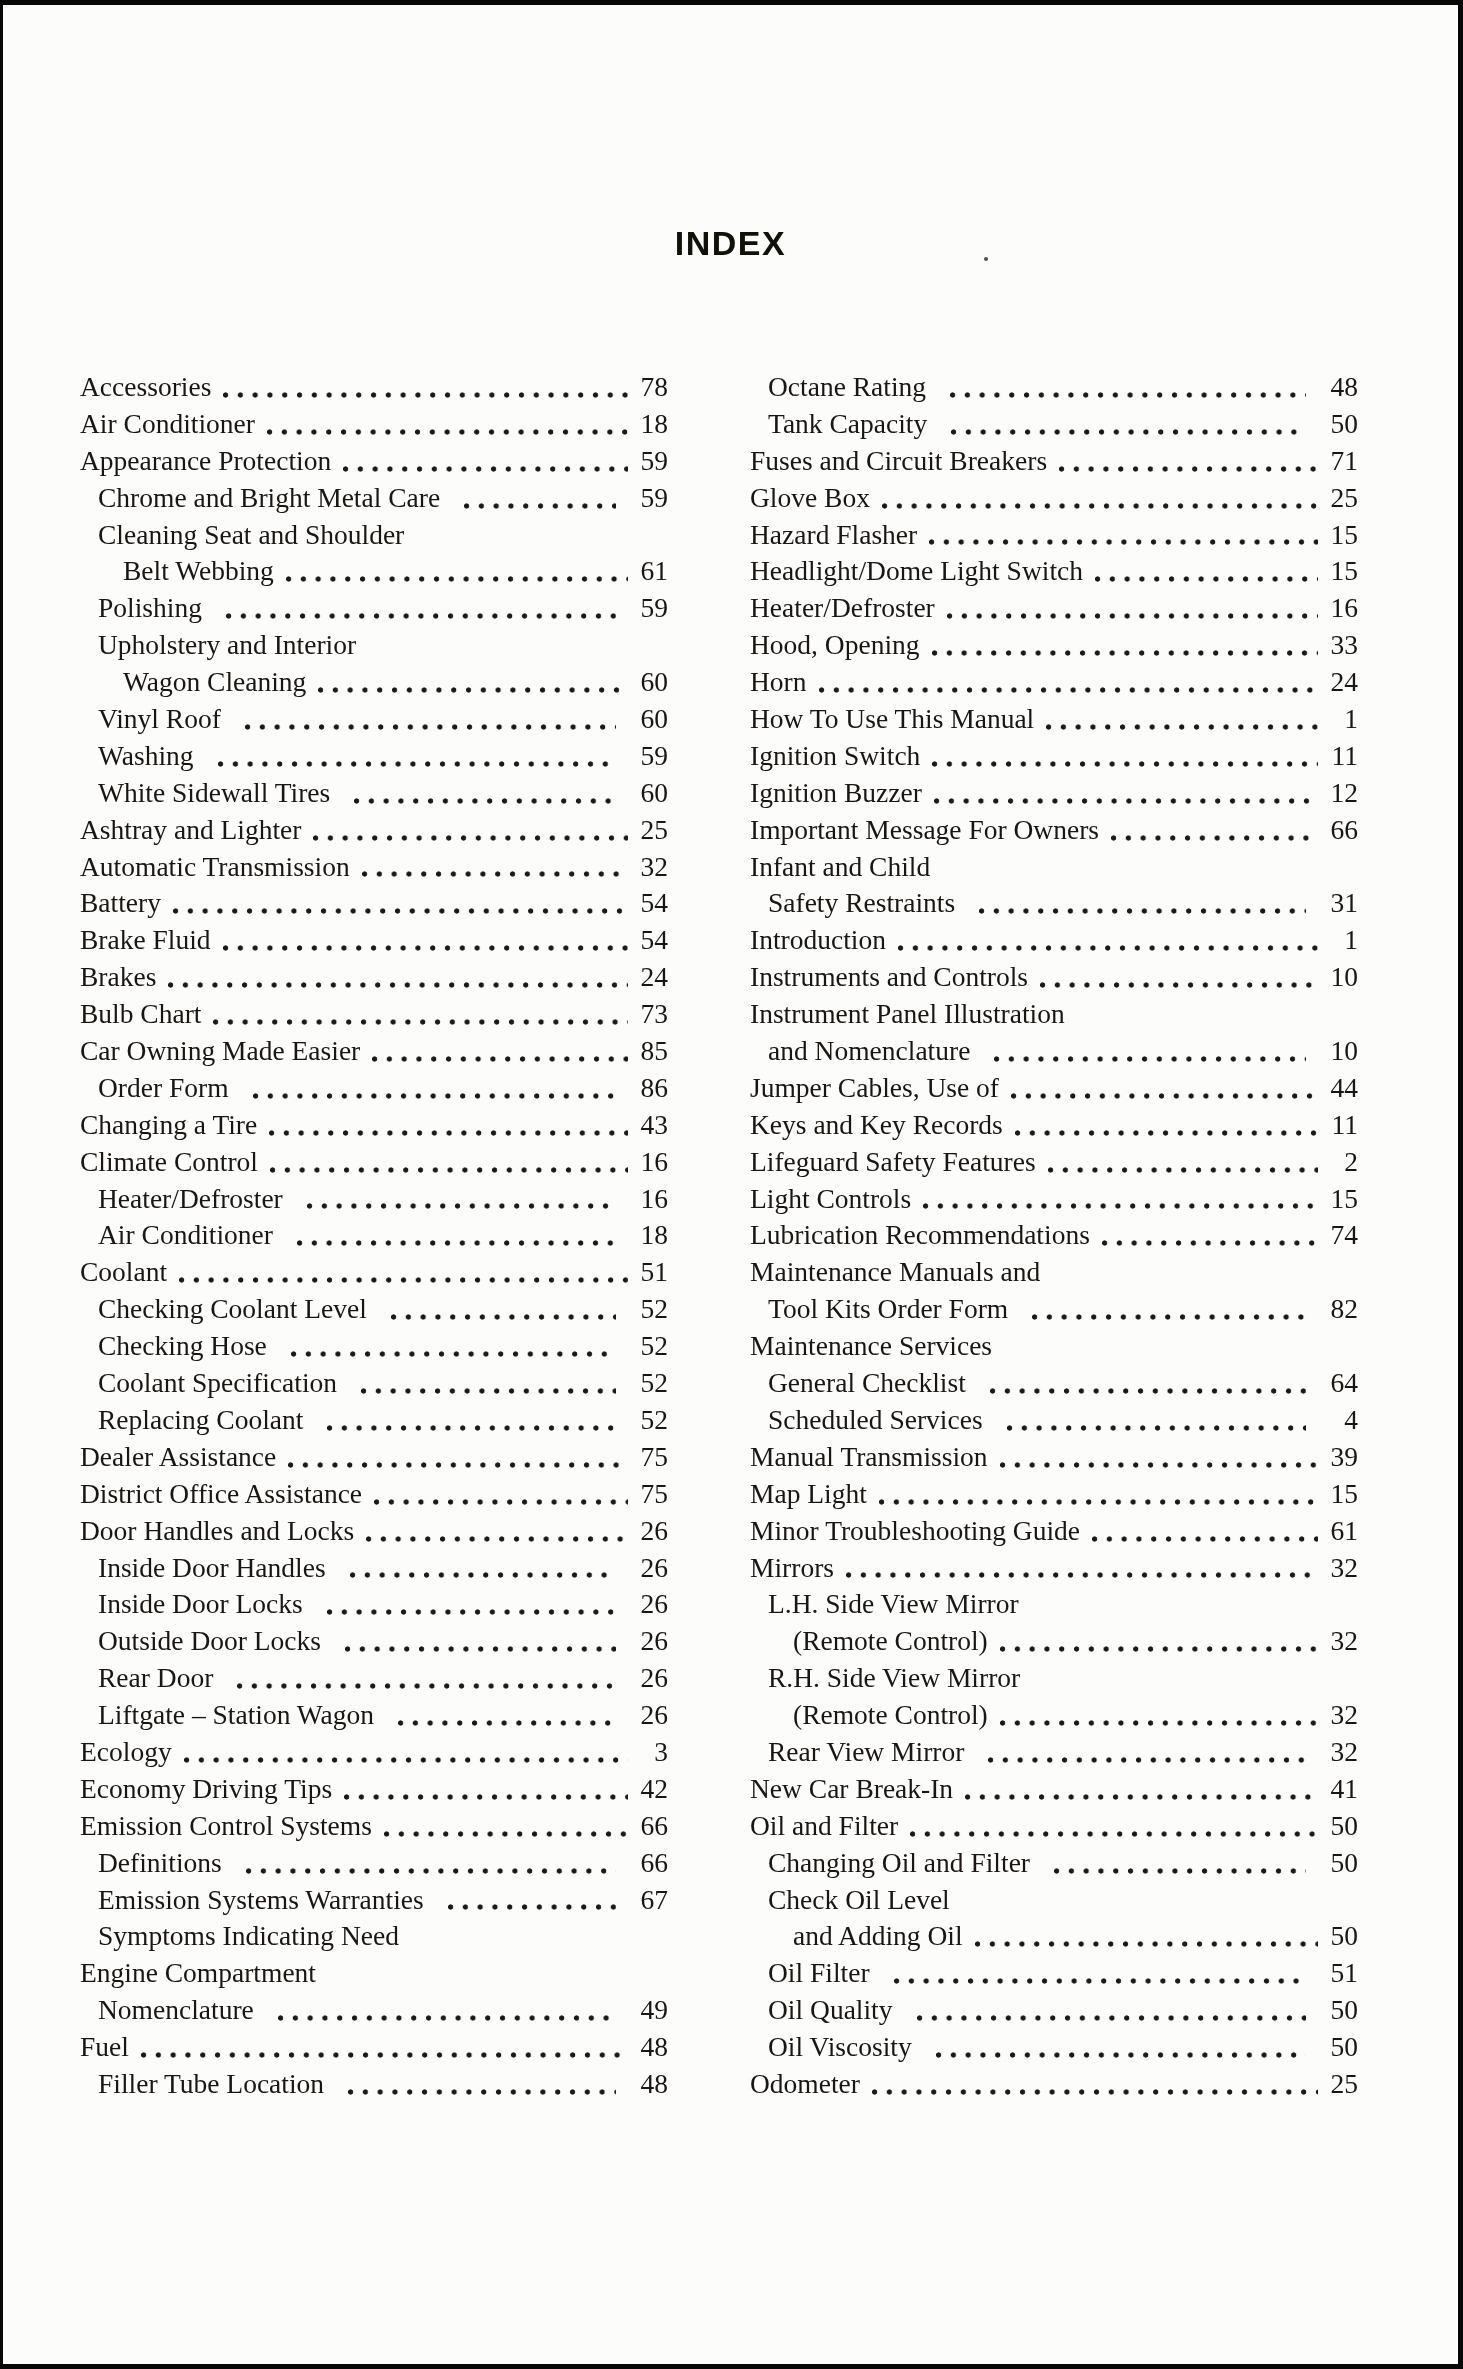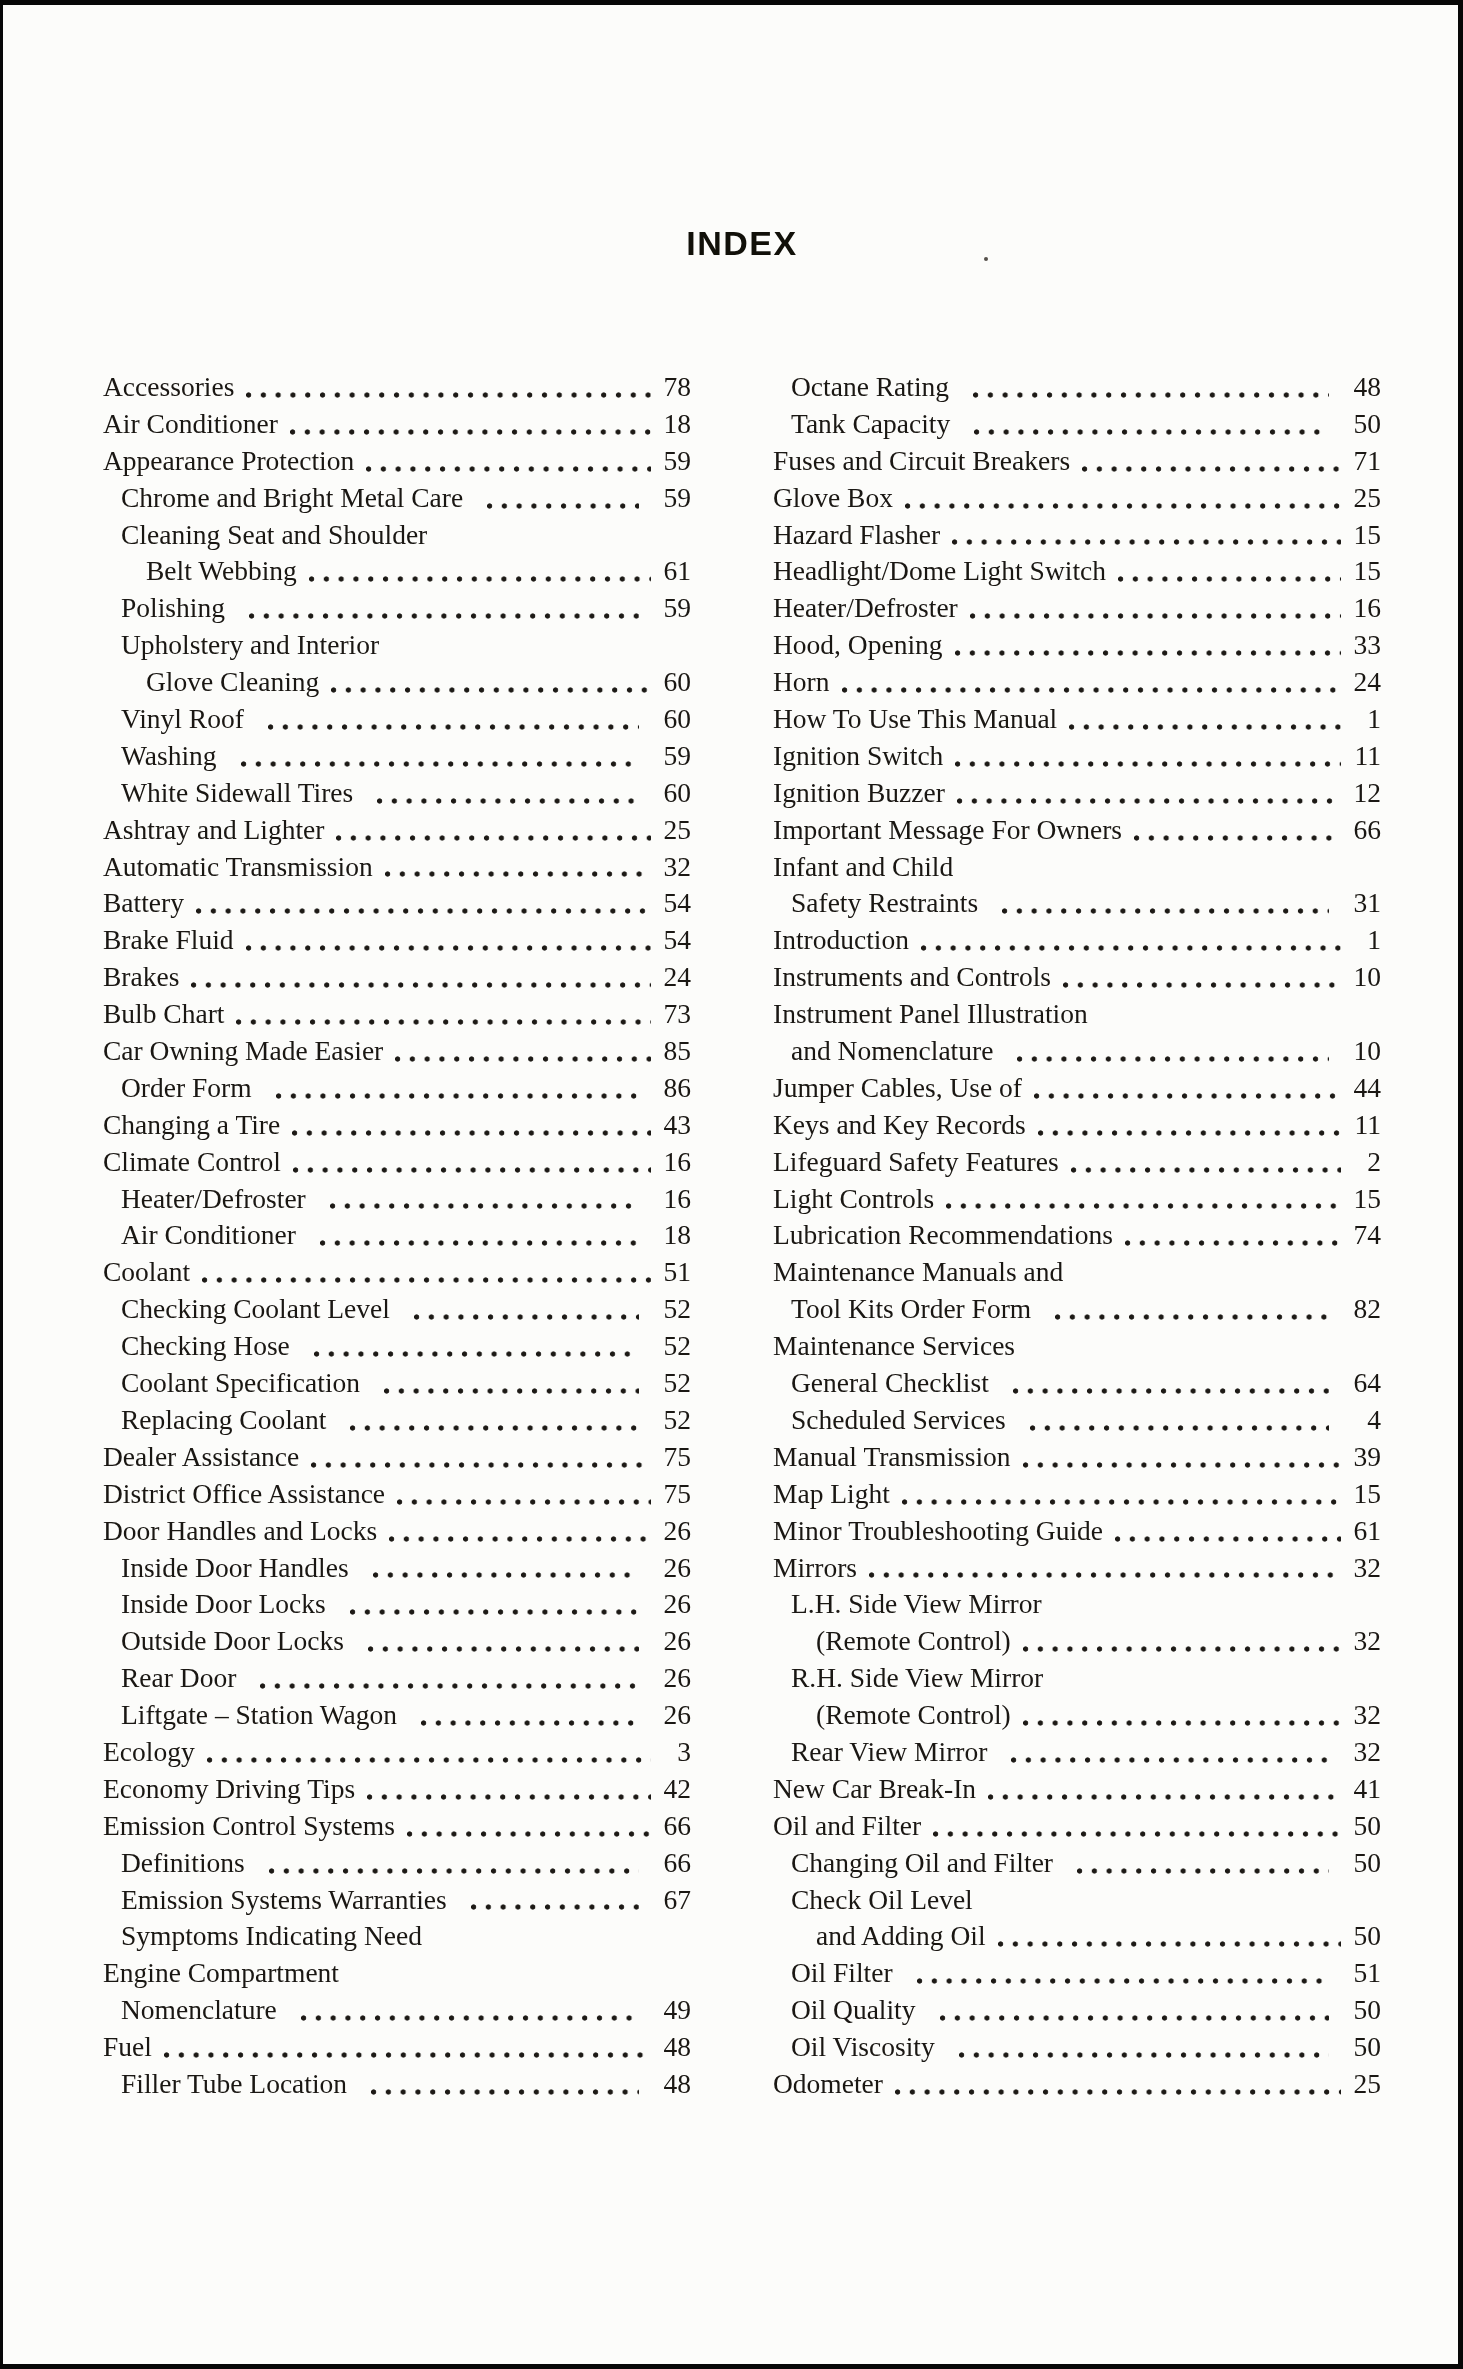--- a/index.html
+++ b/index.html
@@ -13,21 +13,20 @@
     height: 2369px;
     box-sizing: border-box;
     background: #fcfcfa;
     border-top: 5px solid #070707;
     border-bottom: 5px solid #070707;
     border-left: 3px solid #070707;
     border-right: 5px solid #070707;
     overflow: hidden;
     font-family: "Liberation Serif", serif;
     color: #1a1713;
-    padding-left: 23px;
   }
   .title {
     margin: 219px 0 0 0;
     text-align: center;
     font-family: "Liberation Sans", sans-serif;
     font-weight: bold;
     font-size: 34px;
     letter-spacing: 1.5px;
     color: #111009;
   }
@@ -121,21 +120,21 @@
     <span class="label">Polishing</span>
     <span class="leader"></span>
     <span class="pagenum">59</span>
   </div>
         <div class="row indent-1 no-page">
     <span class="label">Upholstery and Interior</span>
     <span class="leader"></span>
     <span class="pagenum"></span>
   </div>
         <div class="row indent-2">
-    <span class="label">Glove Cleaning</span>
+    <span class="label">Wagon Cleaning</span>
     <span class="leader"></span>
     <span class="pagenum">60</span>
   </div>
         <div class="row indent-1">
     <span class="label">Vinyl Roof</span>
     <span class="leader"></span>
     <span class="pagenum">60</span>
   </div>
         <div class="row indent-1">
     <span class="label">Washing</span>

